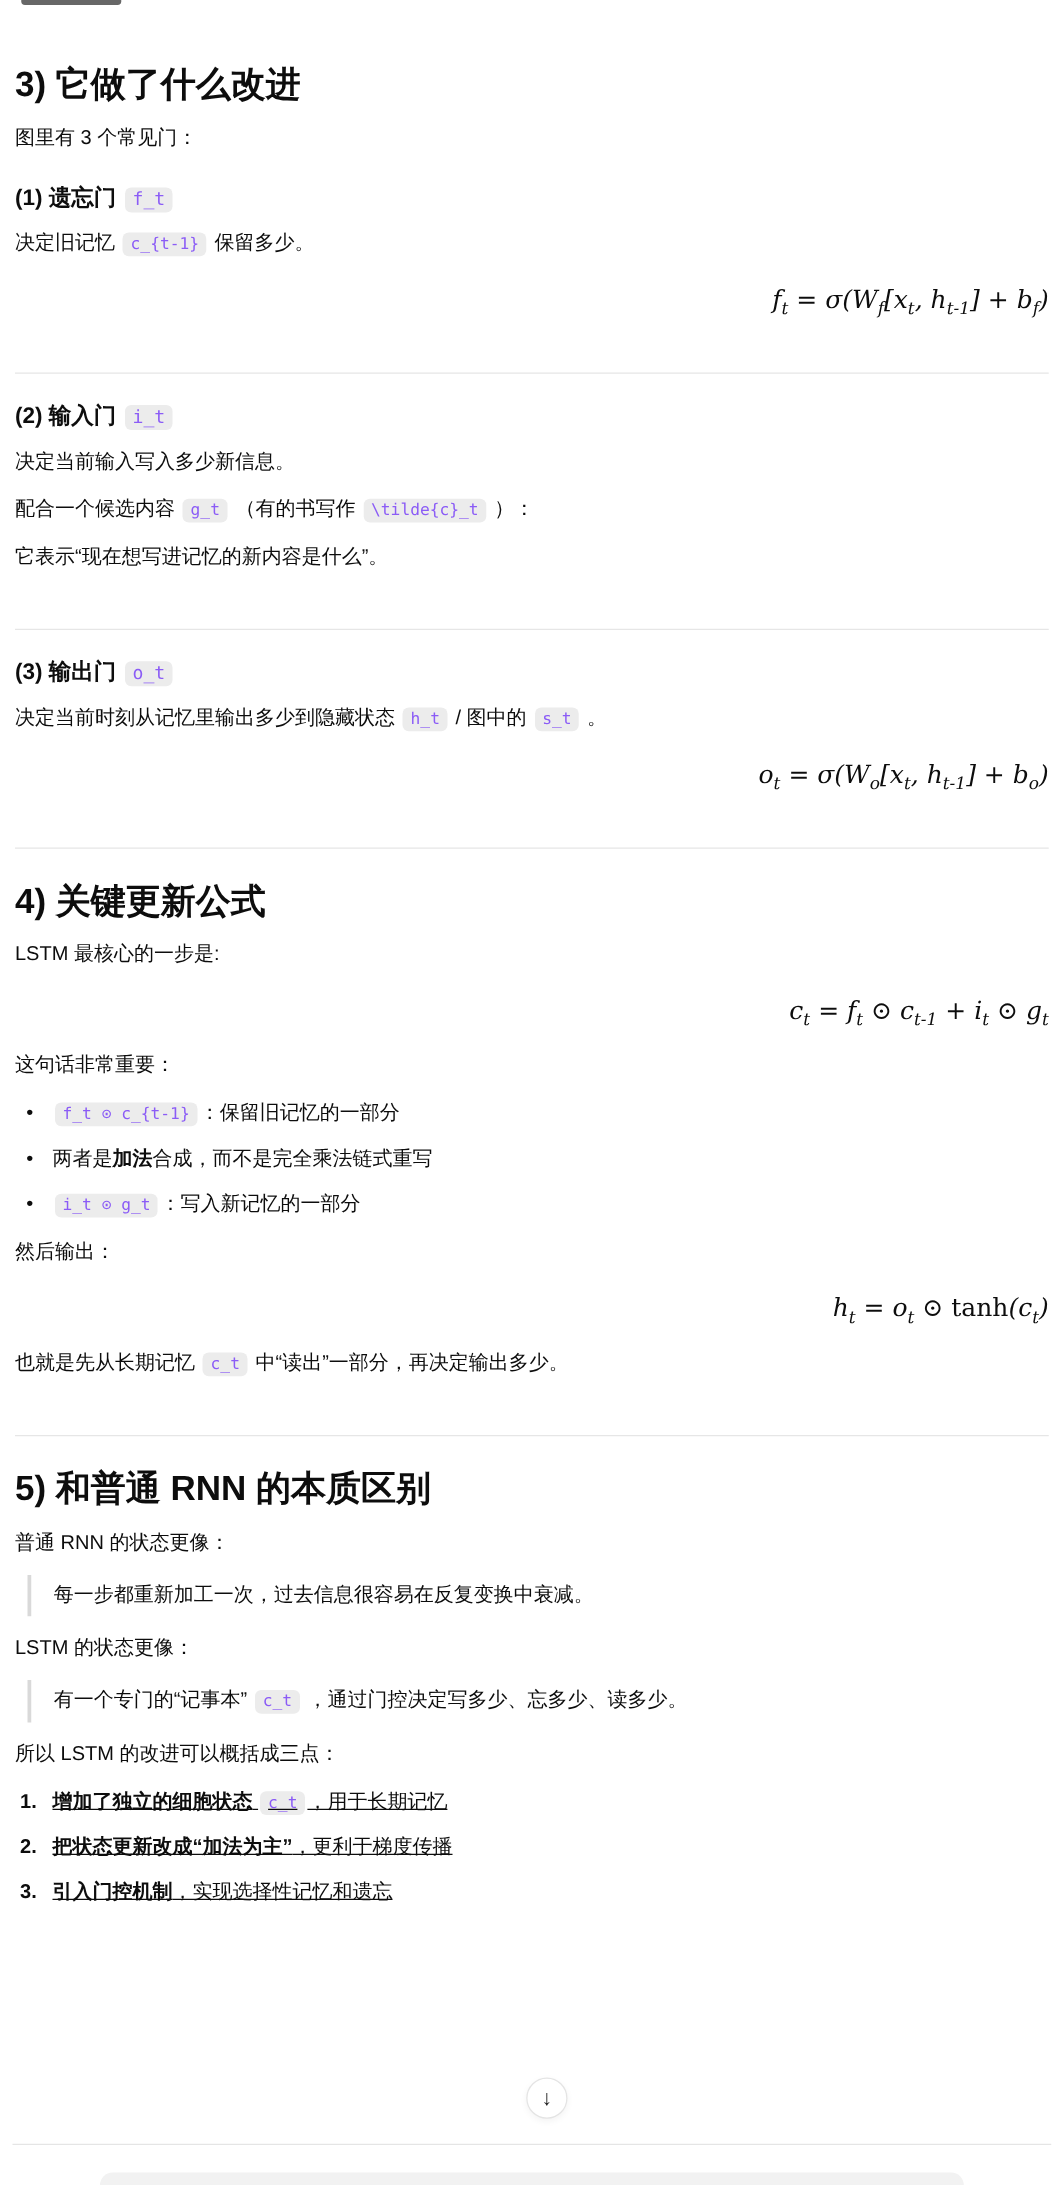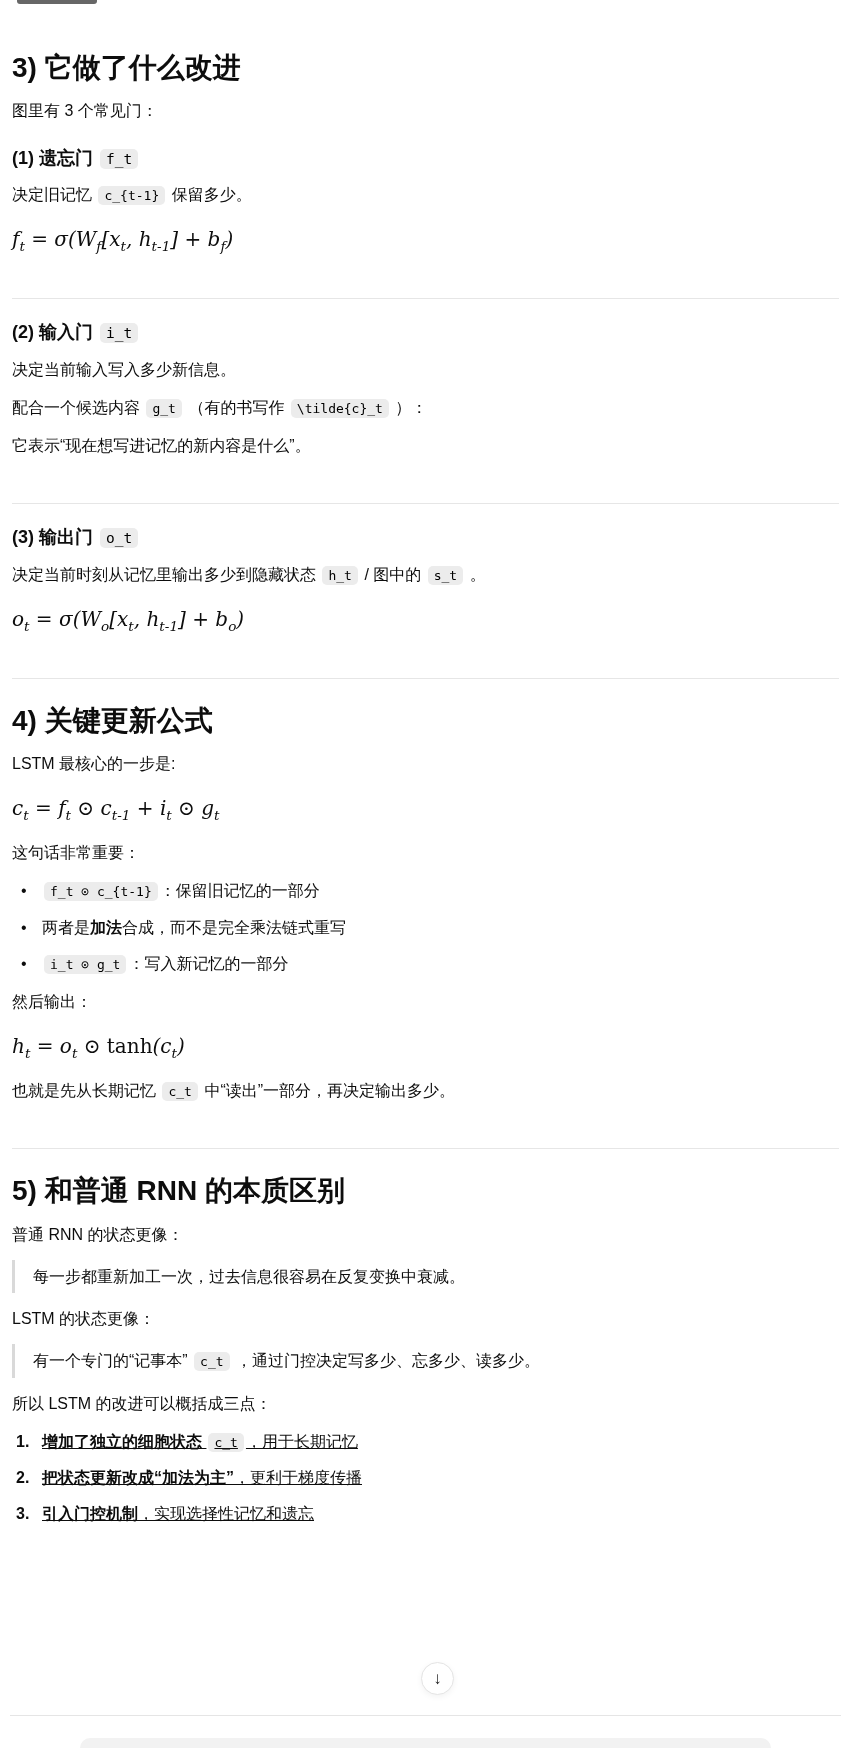--- a/index.html
+++ b/index.html
@@ -12,35 +12,35 @@
   }
   .top-fragment {
     position:absolute; left:17px; top:0; width:80px; height:4px;
     background:#676767; border-radius:0 0 3px 3px;
   }
   .content { padding:26px 12px 0 12px; }
   h3 { font-size:28px; line-height:1.3; font-weight:700; margin:24px 0 11px; }
   h4 { font-size:18px; line-height:1.3; font-weight:700; margin:22px 0 11px; }
   p  { margin:11px 0; }
   .formula {
-    margin:16px 0; text-align:left;
+    margin:16px 0; text-align:right;
     font-family:"DejaVu Serif","Liberation Serif",serif;
     font-style:italic; font-size:20px; line-height:1.5;
   }
   .formula .rm { font-style:normal; }
   .formula sub { font-size:68%; line-height:0; }
   hr.sep { border:none; border-top:1px solid #e6e6e6; margin:44px 0 16px; }
   code.chip {
     font-family:"DejaVu Sans Mono","Liberation Mono",monospace;
-    font-size:13px; background:#ececec; color:#000000;
+    font-size:13px; background:#ececec; color:#8b5cf6;
     border-radius:5px; padding:2px 6px; margin:0 2px; white-space:nowrap;
   }
   h4 code.chip { font-size:14.5px; font-weight:400; }
   blockquote {
-    margin:12px 0; padding:3px 0 3px 18px; border-left:3px solid #d9d9d9;
+    margin:12px 10px; padding:3px 0 3px 18px; border-left:3px solid #d9d9d9;
   }
   ul.blist, ol.nlist { margin:11px 0; padding-left:30px; list-style:none; counter-reset:n; }
   ul.blist li, ol.nlist li { position:relative; margin:9px 0; }
   ul.blist li::before {
     content:"\2022"; position:absolute; left:-21px; top:0; font-size:16px;
   }
   ol.nlist li { counter-increment:n;text-decoration:underline; }
   ol.nlist li::before {
     content:counter(n) "."; position:absolute; left:-26px; top:0; font-weight:700;
   }

